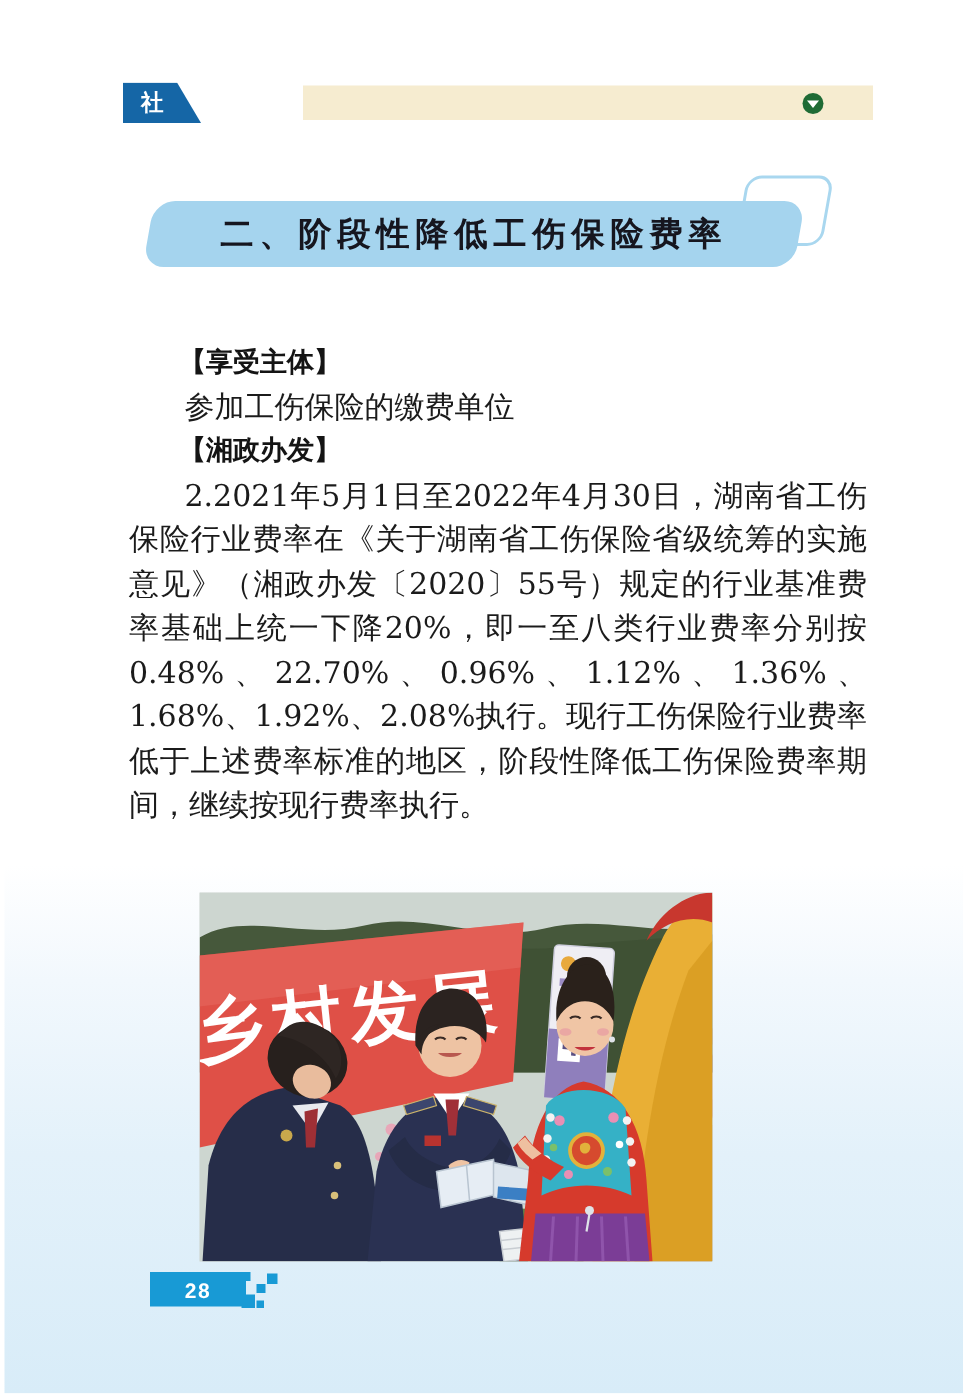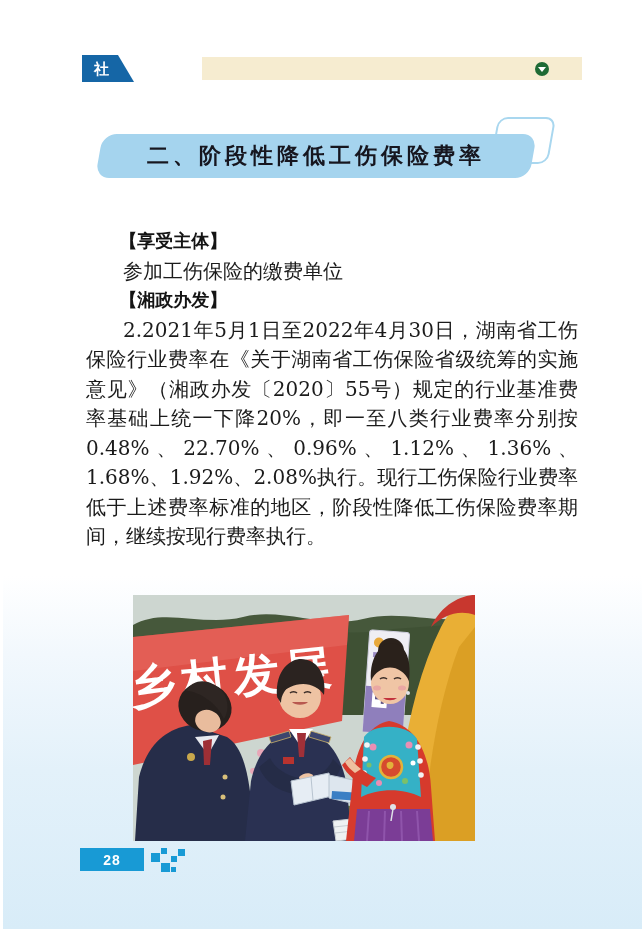--- a/index.html
+++ b/index.html
@@ -99,21 +99,21 @@
   .photo {
     position: absolute; left: 133px; top: 595px;
     width: 342px; height: 246px;
     overflow: hidden;
     background: #cdd6d0;
   }
   .photo svg { display: block; }
 
   
   .page-num-badge {
-    position: absolute; left: 80px; top: 848px;
+    position: absolute; left: 100px; top: 848px;
     width: 64px; height: 23px;
     background: #189ad5;
     color: #ffffff;
     font-size: 14px; font-weight: bold;
     display: flex; align-items: center; justify-content: center;
     letter-spacing: 1px;
   }
   .pixel-deco { position: absolute; left: 151px; top: 846px; width: 40px; height: 28px; }
   .pixel-deco span { position: absolute; background: #189ad5; }
   .px1 { left: 0;  top: 7px;  width: 9px; height: 9px; }

